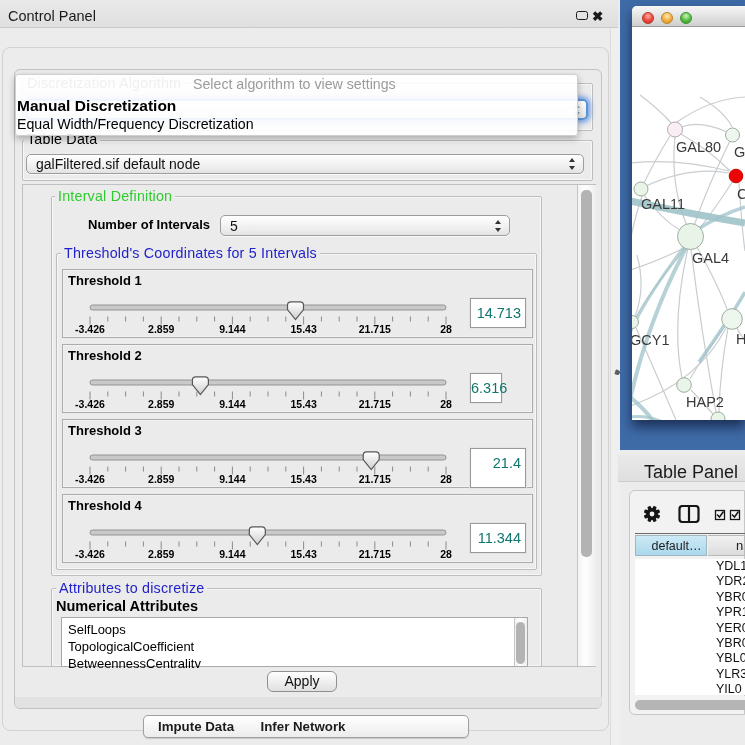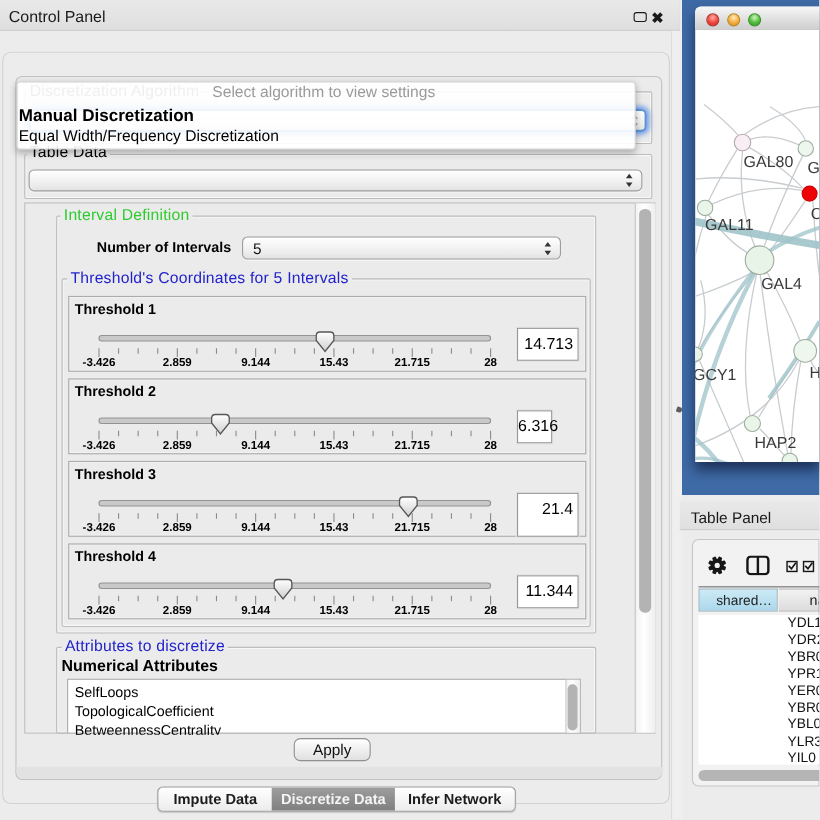--- a/index.html
+++ b/index.html
@@ -27,21 +27,21 @@
 
 .group { position:absolute; border:1px solid #bdbdbd; border-radius:2px; box-shadow:inset 0 0 0 1px #f7f7f7; }
 .gtitle { position:absolute; font-size:14.3px; background:#ebebeb; padding:0 3px; line-height:13px; letter-spacing:0.2px; }
 
 
 .combo { position:absolute; background:linear-gradient(#ffffff,#ededed 70%,#e2e2e2); border:1px solid #9d9d9d; border-radius:5px; box-shadow:0 1px 0 rgba(255,255,255,0.7); }
 .combo .v { position:absolute; left:9px; top:50%; transform:translateY(-50%); font-size:14px; color:#111; }
 .combo .arr { position:absolute; right:7px; top:50%; transform:translateY(-50%); width:8px; height:14px; }
 
 
-.tfield { position:absolute; background:#fff; border:1px solid #989898; font-size:14.5px; color:#000000; text-align:right; padding-right:4px; box-shadow:0 0 0 1px #e4e4e4; }
+.tfield { position:absolute; background:#fff; border:1px solid #989898; font-size:14.5px; color:#0f766e; text-align:right; padding-right:4px; box-shadow:0 0 0 1px #e4e4e4; }
 
 
 .vtrack { position:absolute; background:linear-gradient(90deg,#f2f2f2,#ffffff 40%,#eeeeee); border-left:1px solid #c5c5c5; }
 .vthumb { position:absolute; background:#b3b3b3; border-radius:5px; }
 
 #popup { left:15px; top:74px; width:563px; height:62px; background:rgba(255,255,255,0.91); border:1px solid #cfcfcf; border-radius:3px; box-shadow:0 3px 7px rgba(0,0,0,0.28); }
 
 .bluetitle { color:#2222cc;text-align:center; }
 .greentitle { color:#2ecc2e; }
 </style>
@@ -69,20 +69,21 @@
   </div>
 
   <div class="abs" id="popup" style="z-index:50;"></div>
   <div class="abs" style="left:193px; top:76px; width:210px; font-size:14.2px; color:#9b9b9b; z-index:51;">Select algorithm to view settings</div>
   <div class="abs" style="left:17px; top:97px; font-size:15.5px; font-weight:bold; color:#000; z-index:51;">Manual Discretization</div>
   <div class="abs" style="left:17px; top:116px; font-size:14.2px; color:#000; z-index:51;">Equal Width/Frequency Discretization</div>
 
   <div class="group" style="left:22px; top:140px; width:571px; height:41px;"></div>
   <div class="gtitle" style="left:24px; top:133px;">Table Data</div>
   <div class="combo" style="left:26px; top:154px; width:558px; height:20px;">
+    <span class="v">galFiltered.sif default node</span>
     <svg class="arr" viewBox="0 0 8 14">
         <path d="M4 1 L7 5 L1 5 Z" fill="#333"></path>
         <path d="M4 13 L7 9 L1 9 Z" fill="#333"></path>
       </svg>
   </div>
 
   <div class="abs" id="scrollpane" style="left:22px; top:184px; width:574px; height:483px; border:1px solid #c0c0c0; background:#ebebeb;"></div>
   <div class="vtrack" style="left:577px; top:185px; width:19px; height:481px;"></div>
   <div class="vthumb" style="left:581px; top:190px; width:11px; height:367px;"></div>
 
@@ -273,21 +274,20 @@
     <div class="vthumb" style="right:2px; top:4px; width:9px; height:42px;"></div>
   </div>
 
   <div class="abs" style="left:23px; top:668px; width:573px; height:29px; background:#ebebeb;"></div>
   <div class="abs" style="left:15px; top:697px; width:587px; height:11px; background:#e2e2e2; border-radius:0 0 6px 6px;"></div>
 
   <div class="abs" style="left:267px; top:671px; width:70px; height:21px; background:linear-gradient(#ffffff,#e0e0e0); border:1px solid #909090; border-radius:6px; text-align:center; font-size:14px; line-height:19px; color:#111;">Apply</div>
 
   <div class="seg" style="left:143px; top:703px; width:326px; height:23px;margin-top:12px;">
     <div class="s" style="width:104px;">Impute Data</div>
-    <div class="s sel" style="width:112px;">Discretize Data</div>
     <div class="s aftersel" style="width:110px;">Infer Network</div>
   </div>
 </div>
 
 <div class="abs" id="rightarea" style="left:618px; top:0; width:127px; height:745px; background:#ececec;"></div>
 <div class="abs" style="left:610px; top:28px; width:10px; height:717px; background:#efefef; border-left:1px solid #dcdcdc;"></div>
 <div class="abs" style="left:615px; top:370px; width:5px; height:5px; background:#5f5f5f; border-radius:1px 3px 3px 1px; transform:rotate(20deg);"></div>
 <div class="abs" id="bluebg" style="left:620px; top:0; width:125px; height:450px; background:#3e6aa6;"></div>
 
 <div class="abs" id="macwin" style="left:632px; top:6px; width:113px; height:414px; background:#fff; border-radius:5px 0 0 0; box-shadow:0 7px 12px rgba(0,0,25,0.55);"></div>
@@ -351,21 +351,21 @@
       <text x="737" y="199">C</text>
       <text x="641" y="209">GAL11</text>
       <text x="692" y="263">GAL4</text>
       <text x="630" y="345">GCY1</text>
       <text x="736" y="344">H</text>
       <text x="686" y="407">HAP2</text>
     </g>
 </svg>
 
 <div class="abs" style="left:618px; top:455px; width:127px; height:27px; background:linear-gradient(#e9e9e9,#dfdfdf); border-bottom:1px solid #cccccc;">
-  <span style="position:absolute; left:10px; top:7px; font-size:14px; color:#1a1a1a;">Table Panel</span>
+  <span style="position:absolute; left:26px; top:7px; font-size:18px; color:#1a1a1a;">Table Panel</span>
 </div>
 
 <div class="abs" id="tablebox" style="left:629px; top:490px; width:116px; height:225px; background:#f2f2f2; border:1px solid #c6c6c6; border-radius:6px 0 0 6px;"></div>
 
 <svg class="abs" style="left:641px; top:505px;" width="104" height="18" viewBox="0 0 100 18">
   <g fill="#161616">
       <rect x="-1.8" y="-8.2" width="3.6" height="4.5" rx="1" transform="translate(9,9) rotate(22.5)"></rect>
       <rect x="-1.8" y="-8.2" width="3.6" height="4.5" rx="1" transform="translate(9,9) rotate(67.5)"></rect>
       <rect x="-1.8" y="-8.2" width="3.6" height="4.5" rx="1" transform="translate(9,9) rotate(112.5)"></rect>
       <rect x="-1.8" y="-8.2" width="3.6" height="4.5" rx="1" transform="translate(9,9) rotate(157.5)"></rect>
@@ -382,20 +382,20 @@
   </g>
   <g stroke="#161616" fill="none" stroke-width="1.3">
     <rect x="72.5" y="5.5" width="9" height="9"></rect>
     <path d="M74 9.5 L76.5 12 L80.5 6.5" stroke-width="1.5"></path>
     <rect x="87.5" y="5.5" width="9" height="9"></rect>
     <path d="M89 9.5 L91.5 12 L95.5 6.5" stroke-width="1.5"></path>
   </g>
 </svg>
 
 <div class="abs" style="left:635px; top:532.5px; width:110px; height:1.5px; background:#6b6b6b;"></div>
-<div class="abs" style="left:635px; top:535px; width:72px; height:21px; background:linear-gradient(#cdeaf6,#abd8ec); border:1px solid #9fb6bf; font-size:12.5px; text-align:center; line-height:20px; color:#222; padding-left:11px;">shared…</div>
+<div class="abs" style="left:635px; top:535px; width:72px; height:21px; background:linear-gradient(#cdeaf6,#abd8ec); border:1px solid #9fb6bf; font-size:12.5px; text-align:center; line-height:20px; color:#222; padding-left:11px;">default…</div>
 <div class="abs" style="left:708px; top:535px; width:37px; height:21px; background:linear-gradient(#f2f2f2,#dcdcdc); border:1px solid #b9b9b9; border-left:none; font-size:13px; color:#222; line-height:20px; padding-left:28px; overflow:hidden;">na</div>
 <div class="abs" style="left:635px; top:559px; width:110px; height:136px; background:#fff; overflow:hidden;">
   <div style="position:absolute; left:81px; top:0; width:40px; font-size:12.5px; line-height:15.4px; color:#111;">YDL1<br>YDR2<br>YBR0<br>YPR1<br>YER0<br>YBR0<br>YBL0<br>YLR3<br>YIL0</div>
 </div>
 
 <div class="abs" style="left:634px; top:696px; width:111px; height:14px; background:#f2f2f2;"></div>
 <div class="abs" style="left:635px; top:699.5px; width:110px; height:10px; background:#b5b5b5; border-radius:5px 0 0 5px;"></div>
 
 </body></html>

